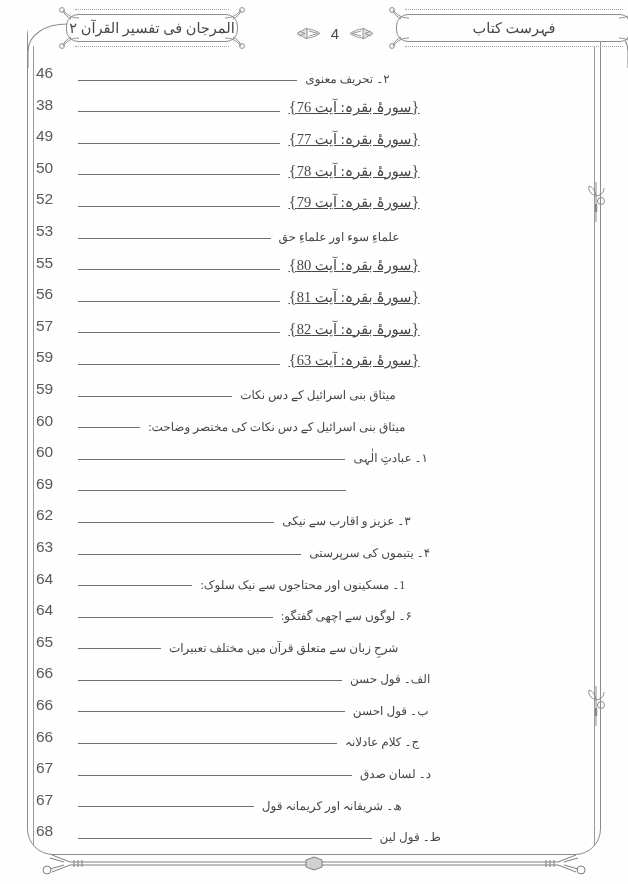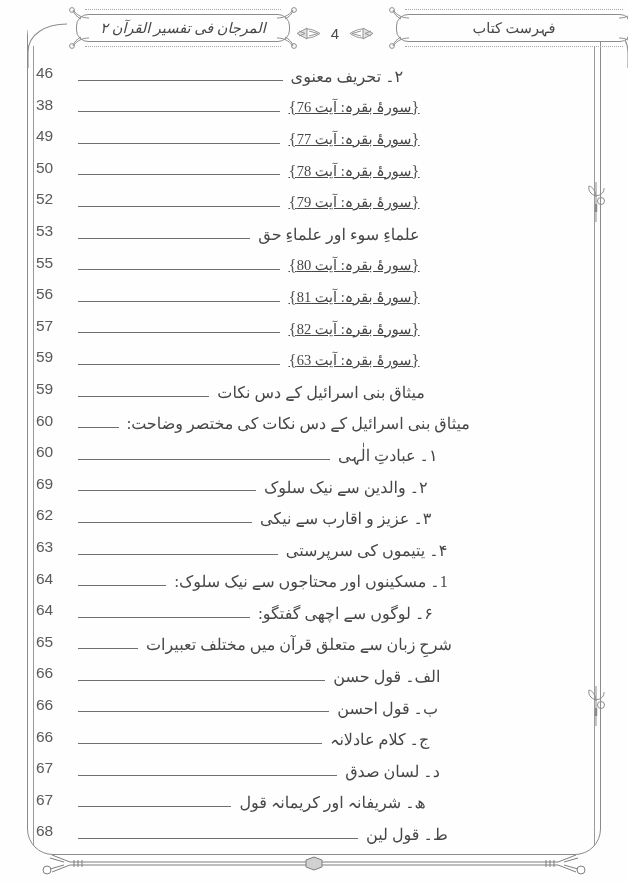--- a/index.html
+++ b/index.html
@@ -72,21 +72,21 @@
     border-radius: 12px;
     box-sizing: border-box;
     display: flex;
     align-items: center;
     justify-content: center;
     background: #fefefe;
     color: #464646;
     direction: rtl;
     white-space: nowrap;
   }
-  .cartouche-left  { left: 76px;  width: 214px; font-style: italic; }
+  .cartouche-left  { left: 66px;  width: 172px; }
   .cartouche-right { left: 396px; width: 236px; }
 
   .cartouche .ctext {
     font-size: 14.5px;
     letter-spacing: -0.4px;
     line-height: 1;
     transform: translateY(-0.5px);
   }
 
   
@@ -200,21 +200,21 @@
     min-width: 10px;
     border-bottom: 1px solid #6f6f6f;
     height: 1px;
     margin-bottom: 7px;
   }
   .row-title {
     flex: none;
     direction: rtl;
     text-align: right;
     white-space: nowrap;
-    font-size: 16px;
+    font-size: 12px;
     color: #474747;
     line-height: 1.05;
     padding: 0 2px 2px 8px;
     letter-spacing: -0.3px;
   }
   
   .row-title.brace {
     font-size: 14.5px;
     text-decoration: underline;
   }
@@ -417,21 +417,20 @@
         <span class="row-title">میثاق بنی اسرائیل کے دس نکات کی مختصر وضاحت:</span>
       </div>
       <div class="toc-row">
         <span class="row-page">60</span>
         <span class="row-leader" style="flex-grow: 0.62;"></span>
         <span class="row-title">۱۔ عبادتِ الٰہی</span>
       </div>
       <div class="toc-row">
         <span class="row-page">69</span>
         <span class="row-leader" style="flex-grow: 0.52;"></span>
-        <span class="row-title">۲۔ والدین سے نیک سلوک</span>
       </div>
       <div class="toc-row">
         <span class="row-page">62</span>
         <span class="row-leader" style="flex-grow: 0.52;"></span>
         <span class="row-title">۳۔ عزیز و اقارب سے نیکی</span>
       </div>
       <div class="toc-row">
         <span class="row-page">63</span>
         <span class="row-leader" style="flex-grow: 0.58;"></span>
         <span class="row-title">۴۔ یتیموں کی سرپرستی</span>

